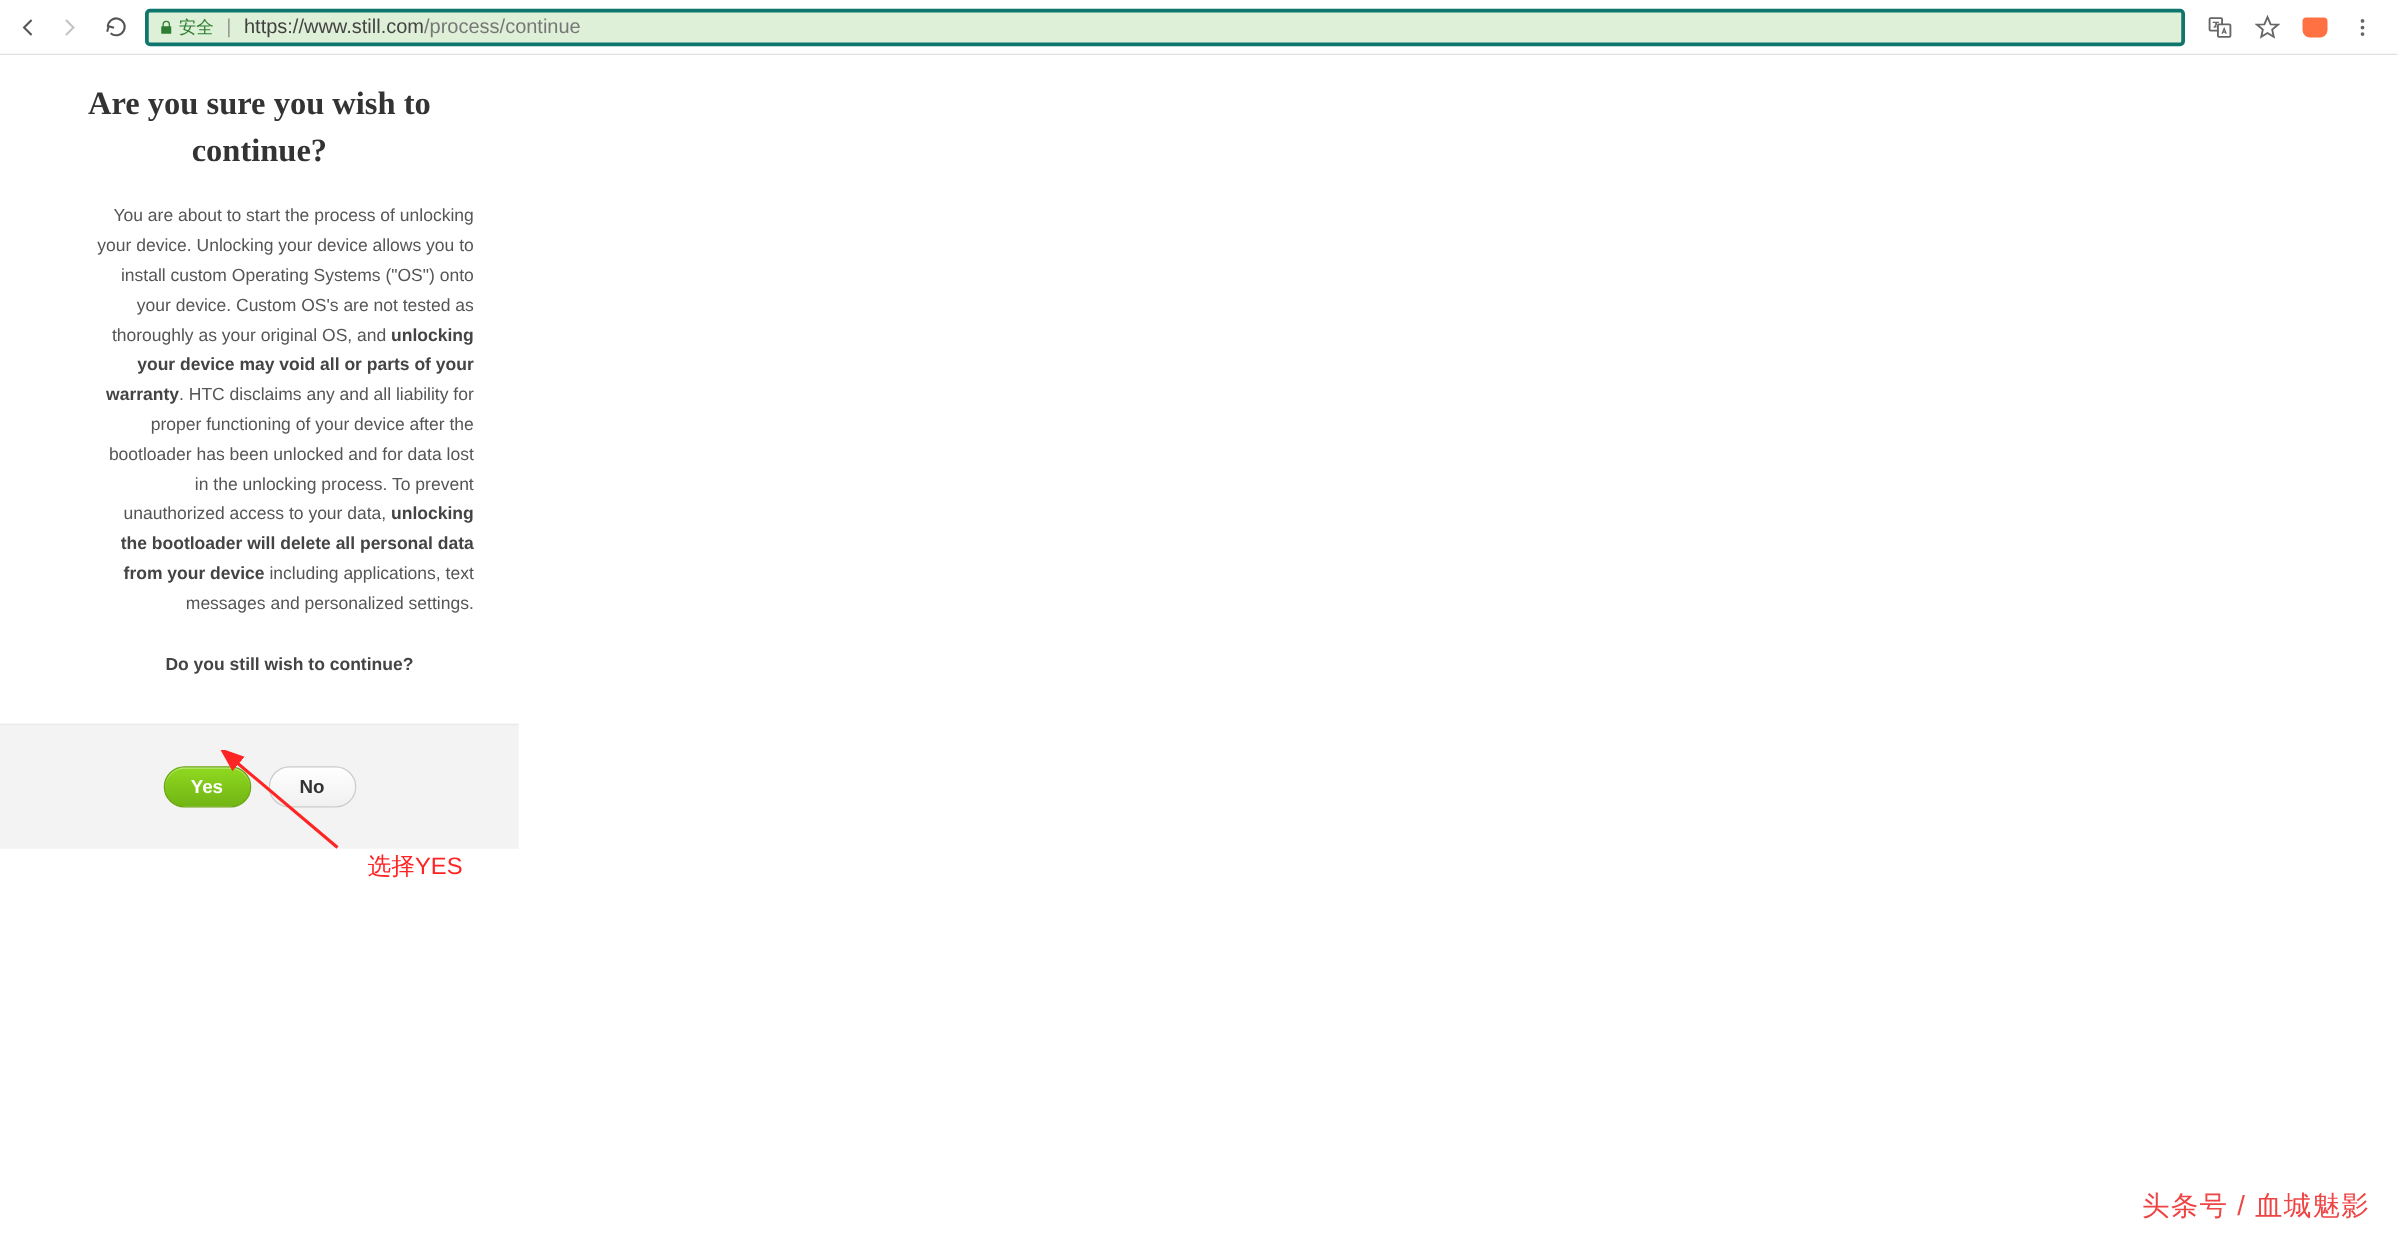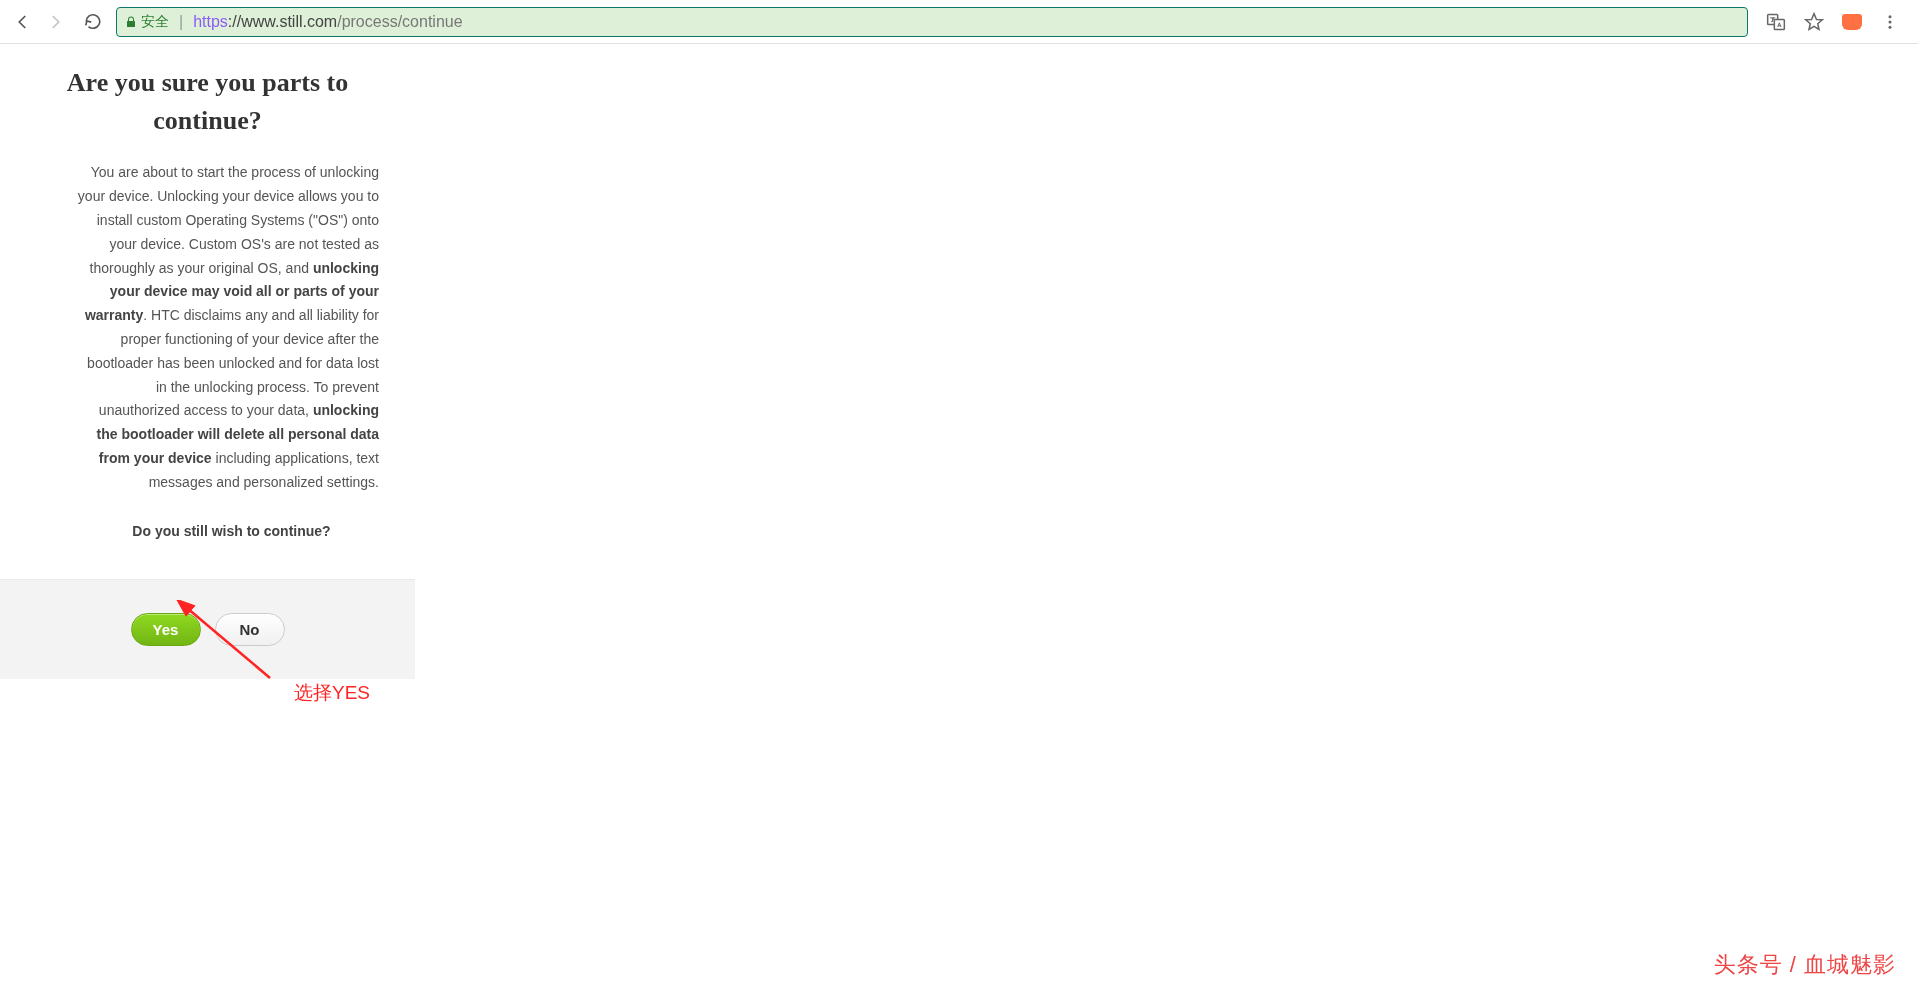--- a/index.html
+++ b/index.html
@@ -41,40 +41,40 @@
       display: flex;
       align-items: center;
       justify-content: center;
       cursor: pointer;
       margin-left: 6px;
     }
     .address-bar {
       flex: 1;
       height: 30px;
       background: #dff0d8;
-      border: 1px solid #0f766e;
+      border: 3px solid #0f766e;
       border-radius: 4px;
       display: flex;
       align-items: center;
       padding: 0 8px;
       gap: 6px;
       font-size: 16px;
       color: #333;
     }
     .secure-label {
       color: #2e7d32;
       font-size: 14px;
       display: flex;
       align-items: center;
       gap: 4px;
     }
     .url-divider { color: #999; margin: 0 4px; }
     .url-domain { color: #444; }
     .url-path { color: #777; }
-    .url-scheme { color: #8b5cf6; }
+    .url-scheme { color: #404040; }
     .right-icons {
       display: flex;
       align-items: center;
       gap: 18px;
       padding: 0 10px;
     }
     .icon-box {
       width: 20px;
       height: 20px;
       display: flex;
@@ -239,21 +239,21 @@
           <circle cx="12" cy="5" r="2"></circle>
           <circle cx="12" cy="12" r="2"></circle>
           <circle cx="12" cy="19" r="2"></circle>
         </svg>
     </div>
   </div>
 </div>
 
 <div class="content-area">
   <div class="dialog-wrapper">
-    <h1 class="dialog-title">Are you sure you parts to continue?</h1>
+    <h1 class="dialog-title">Are you sure you wish to continue?</h1>
 
     <p class="dialog-body">
       <span>You are about to start the process of unlocking your device. Unlocking your device allows you to install custom Operating Systems ("OS") onto your device. Custom OS's are not tested as thoroughly as your original OS, and </span><b>unlocking your device may void all or parts of your warranty</b><span>. HTC disclaims any and all liability for proper functioning of your device after the bootloader has been unlocked and for data lost in the unlocking process. To prevent unauthorized access to your data, </span><b>unlocking the bootloader will delete all personal data from your device</b><span> including applications, text messages and personalized settings.</span>
     </p>
 
     <p class="dialog-confirm">Do you still wish to continue?</p>
 
     <div class="button-bar">
       <div class="btn btn-yes">Yes</div>
       <div class="btn btn-no">No</div>

